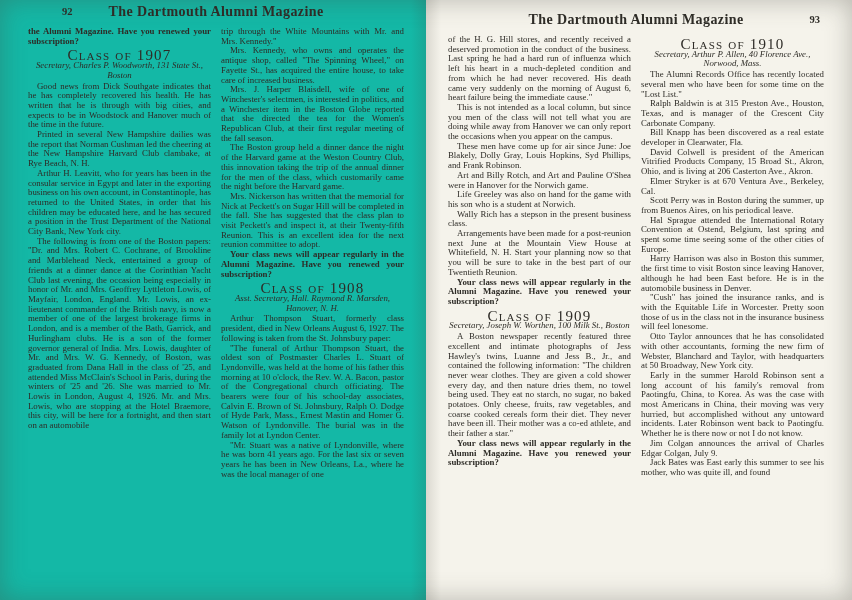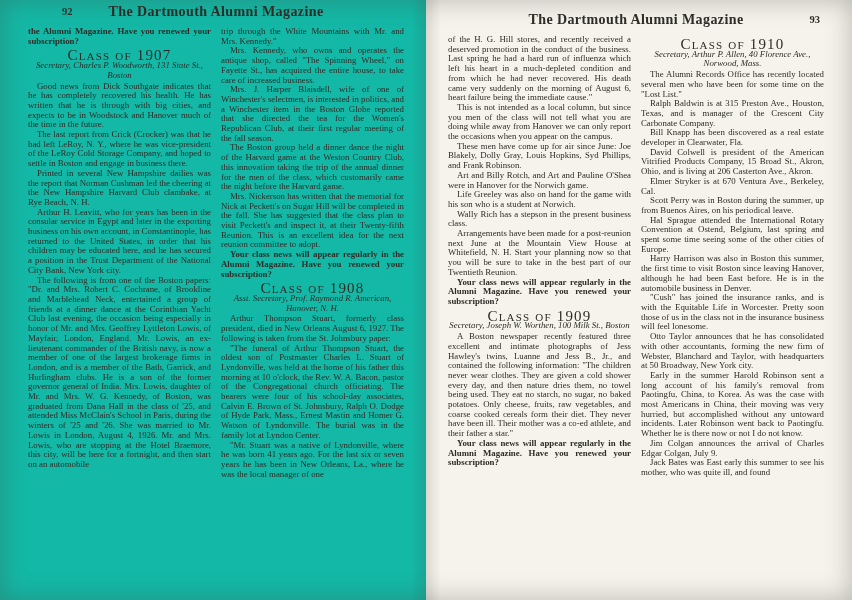--- a/index.html
+++ b/index.html
@@ -49,34 +49,33 @@
     <div class="pagehead">
       <span class="pagenum pn-left">92</span>
       <span class="headtitle">The Dartmouth Alumni Magazine</span>
     </div>
     <div class="cols">
       <div class="col">
           <p class="blk bold_cont">the Alumni Magazine. Have you renewed your subscription?</p>
           <p class="blk heading">Class of 1907</p>
           <p class="blk secretary">Secretary, Charles P. Woodworth, 131 State St., Boston</p>
           <p class="blk para">Good news from Dick Southgate indicates that he has completely recovered his health. He has written that he is through with big cities, and expects to be in Woodstock and Hanover much of the time in the future.</p>
-          <p class="blk para">The last report from Crick (Crocker) was that he had left LeRoy, N. Y., where he was vice-president of the LeRoy Cold Storage Company, and hoped to settle in Boston and engage in business there.</p>
           <p class="blk para">Printed in several New Hampshire dailies was the report that Norman Cushman led the cheering at the New Hampshire Harvard Club clambake, at Rye Beach, N. H.</p>
           <p class="blk para">Arthur H. Leavitt, who for years has been in the consular service in Egypt and later in the exporting business on his own account, in Constantinople, has returned to the United States, in order that his children may be educated here, and he has secured a position in the Trust Department of the National City Bank, New York city.</p>
           <p class="blk para">The following is from one of the Boston papers: "Dr. and Mrs. Robert C. Cochrane, of Brookline and Marblehead Neck, entertained a group of friends at a dinner dance at the Corinthian Yacht Club last evening, the occasion being especially in honor of Mr. and Mrs. Geoffrey Lyttleton Lowis, of Mayfair, London, England. Mr. Lowis, an ex-lieutenant commander of the British navy, is now a member of one of the largest brokerage firms in London, and is a member of the Bath, Garrick, and Hurlingham clubs. He is a son of the former governor general of India. Mrs. Lowis, daughter of Mr. and Mrs. W. G. Kennedy, of Boston, was graduated from Dana Hall in the class of '25, and attended Miss McClain's School in Paris, during the winters of '25 and '26. She was married to Mr. Lowis in London, August 4, 1926. Mr. and Mrs. Lowis, who are stopping at the Hotel Braemore, this city, will be here for a fortnight, and then start on an automobile</p>
         </div>
       <div class="col">
           <p class="blk para_cont">trip through the White Mountains with Mr. and Mrs. Kennedy."</p>
           <p class="blk para">Mrs. Kennedy, who owns and operates the antique shop, called "The Spinning Wheel," on Fayette St., has acquired the entire house, to take care of increased business.</p>
           <p class="blk para">Mrs. J. Harper Blaisdell, wife of one of Winchester's selectmen, is interested in politics, and a Winchester item in the Boston Globe reported that she directed the tea for the Women's Republican Club, at their first regular meeting of the fall season.</p>
           <p class="blk para">The Boston group held a dinner dance the night of the Harvard game at the Weston Country Club, this innovation taking the trip of the annual dinner for the men of the class, which customarily came the night before the Harvard game.</p>
           <p class="blk para">Mrs. Nickerson has written that the memorial for Nick at Peckett's on Sugar Hill will be completed in the fall. She has suggested that the class plan to visit Peckett's and inspect it, at their Twenty-fifth Reunion. This is an excellent idea for the next reunion committee to adopt.</p>
           <p class="blk bold">Your class news will appear regularly in the Alumni Magazine. Have you renewed your subscription?</p>
           <p class="blk heading">Class of 1908</p>
-          <p class="blk secretary">Asst. Secretary, Prof. Raymond R. American, Hanover, N. H.</p>
+          <p class="blk secretary">Asst. Secretary, Hall. Raymond R. Marsden, Hanover, N. H.</p>
           <p class="blk para">Arthur Thompson Stuart, formerly class president, died in New Orleans August 6, 1927. The following is taken from the St. Johnsbury paper:</p>
           <p class="blk para">"The funeral of Arthur Thompson Stuart, the oldest son of Postmaster Charles L. Stuart of Lyndonville, was held at the home of his father this morning at 10 o'clock, the Rev. W. A. Bacon, pastor of the Congregational church officiating. The bearers were four of his school-day associates, Calvin E. Brown of St. Johnsbury, Ralph O. Dodge of Hyde Park, Mass., Ernest Mastin and Homer G. Watson of Lyndonville. The burial was in the family lot at Lyndon Center.</p>
           <p class="blk para">"Mr. Stuart was a native of Lyndonville, where he was born 41 years ago. For the last six or seven years he has been in New Orleans, La., where he was the local manager of one</p>
         </div>
     </div>
   </div>
 
   <div class="page right">
     <div class="pagehead">
       <span class="headtitle">The Dartmouth Alumni Magazine</span>

